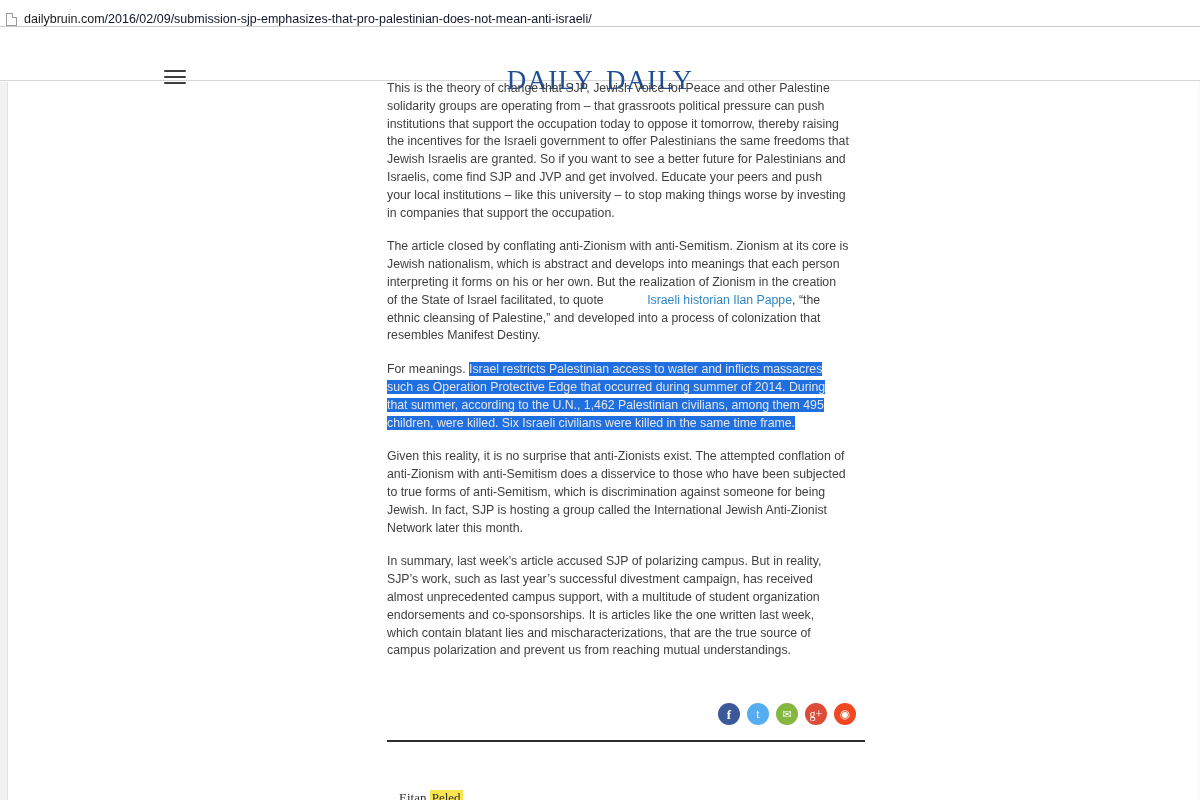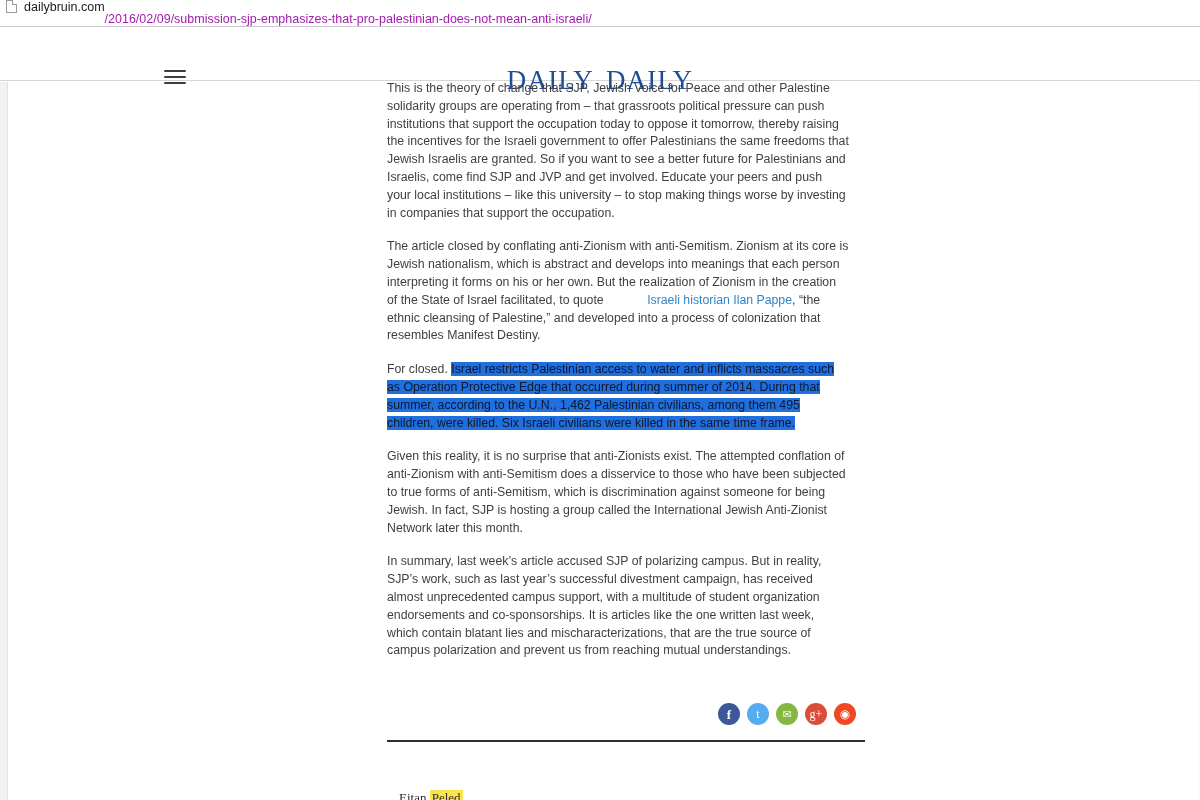--- a/index.html
+++ b/index.html
@@ -15,21 +15,21 @@
 
   
   .urlbar {
     position: absolute;
     top: 0; left: 0;
     width: 1200px;
     height: 27px;
     background: #ffffff;
     border-bottom: 1px solid #c9c9c9;
     display: flex;
-    align-items: flex-start;
+    align-items: flex-end;
     padding-left: 6px;
     font-size: 12.5px;
     color: #202020;
   }
   .page-icon {
     width: 11px;
     height: 13px;
     border: 1px solid #9a9a9a;
     background: #fdfdfd;
     position: relative;
@@ -39,21 +39,21 @@
   .page-icon:after {
     content: "";
     position: absolute;
     top: -1px; right: -1px;
     width: 4px; height: 4px;
     background: #ffffff;
     border-left: 1px solid #9a9a9a;
     border-bottom: 1px solid #9a9a9a;
   }
   .url-domain { color: #1a1a1a; }
-  .url-path { color: #a21caf; margin-top: 12px; }
+  .url-path { color: #0f172a; margin-top: 12px; }
 
   
   .site-header {
     position: absolute;
     top: 27px; left: 0;
     width: 1200px;
     height: 54px;
     background: #ffffff;
     border-bottom: 1px solid #d6d6d6;
   }
@@ -101,21 +101,21 @@
     left: 387px;
     width: 478px;
     font-size: 12.3px;
     line-height: 17.8px;
     color: #3f3f3f;
   }
   .article p { margin: 0 16px 16px 0; }
   a.inline-link { color: #2f87c6; text-decoration: none; padding-left: 40px; }
   .hl-blue {
     background: #1f6fe0;
-    color: #0f172a;
+    color: #e5e5e5;
   }
   .hl-yellow-small {
     background: #fbe54e;
     color: #3f3f3f;
     outline: 1px solid #d4a12a;
   }
   .byline {
     font-style: italic;
     color: #3f3f3f;
   }
@@ -199,21 +199,21 @@
 </div>
 
 <div class="gutter"></div>
 
 <div class="article">
 
   <p>This is the theory of change that SJP, Jewish Voice for Peace and other Palestine solidarity groups are operating from – that grassroots political pressure can push institutions that support the occupation today to oppose it tomorrow, thereby raising the incentives for the Israeli government to offer Palestinians the same freedoms that Jewish Israelis are granted. So if you want to see a better future for Palestinians and Israelis, come find SJP and JVP and get involved. Educate your peers and push your local institutions – like this university – to stop making things worse by investing in companies that support the occupation.</p>
 
   <p><span>The article closed by conflating anti-Zionism with anti-Semitism. Zionism at its core is Jewish nationalism, which is abstract and develops into meanings that each person interpreting it forms on his or her own. But the realization of Zionism in the creation of the State of Israel facilitated, to quote </span><a class="inline-link" href="#">Israeli historian Ilan Pappe</a><span>, “the ethnic cleansing of Palestine,” and developed into a process of colonization that resembles Manifest Destiny.</span></p>
 
-  <p><span>For closed. </span><span class="hl-blue">Israel restricts Palestinian access to water and inflicts massacres such as Operation Protective Edge that occurred during summer of 2014. During that summer, according to the U.N., 1,462 Palestinian civilians, among them 495 children, were killed. Six Israeli civilians were killed in the same time frame.</span></p>
+  <p><span>For meanings. </span><span class="hl-blue">Israel restricts Palestinian access to water and inflicts massacres such as Operation Protective Edge that occurred during summer of 2014. During that summer, according to the U.N., 1,462 Palestinian civilians, among them 495 children, were killed. Six Israeli civilians were killed in the same time frame.</span></p>
 
   <p>Given this reality, it is no surprise that anti-Zionists exist. The attempted conflation of anti-Zionism with anti-Semitism does a disservice to those who have been subjected to true forms of anti-Semitism, which is discrimination against someone for being Jewish. In fact, SJP is hosting a group called the International Jewish Anti-Zionist Network later this month.</p>
 
   <p>In summary, last week’s article accused SJP of polarizing campus. But in reality, SJP’s work, such as last year’s successful divestment campaign, has received almost unprecedented campus support, with a multitude of student organization endorsements and co-sponsorships. It is articles like the one written last week, which contain blatant lies and mischaracterizations, that are the true source of campus polarization and prevent us from reaching mutual understandings.</p>
 
 
 </div>
 
 <div class="share-row">
   <div class="share fb">f</div>

